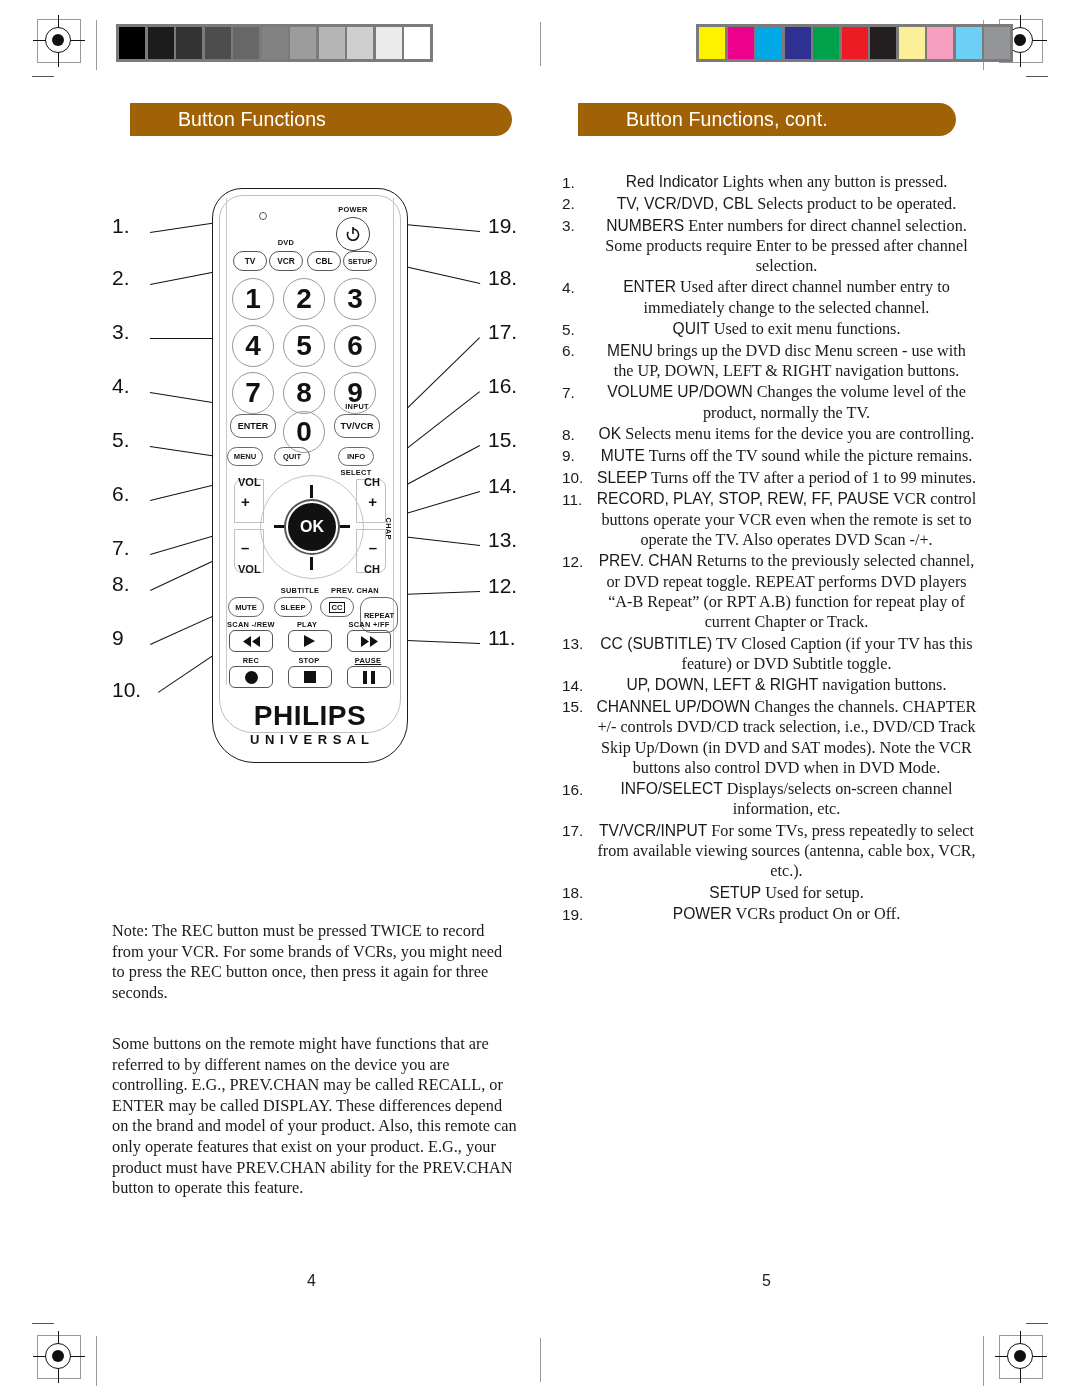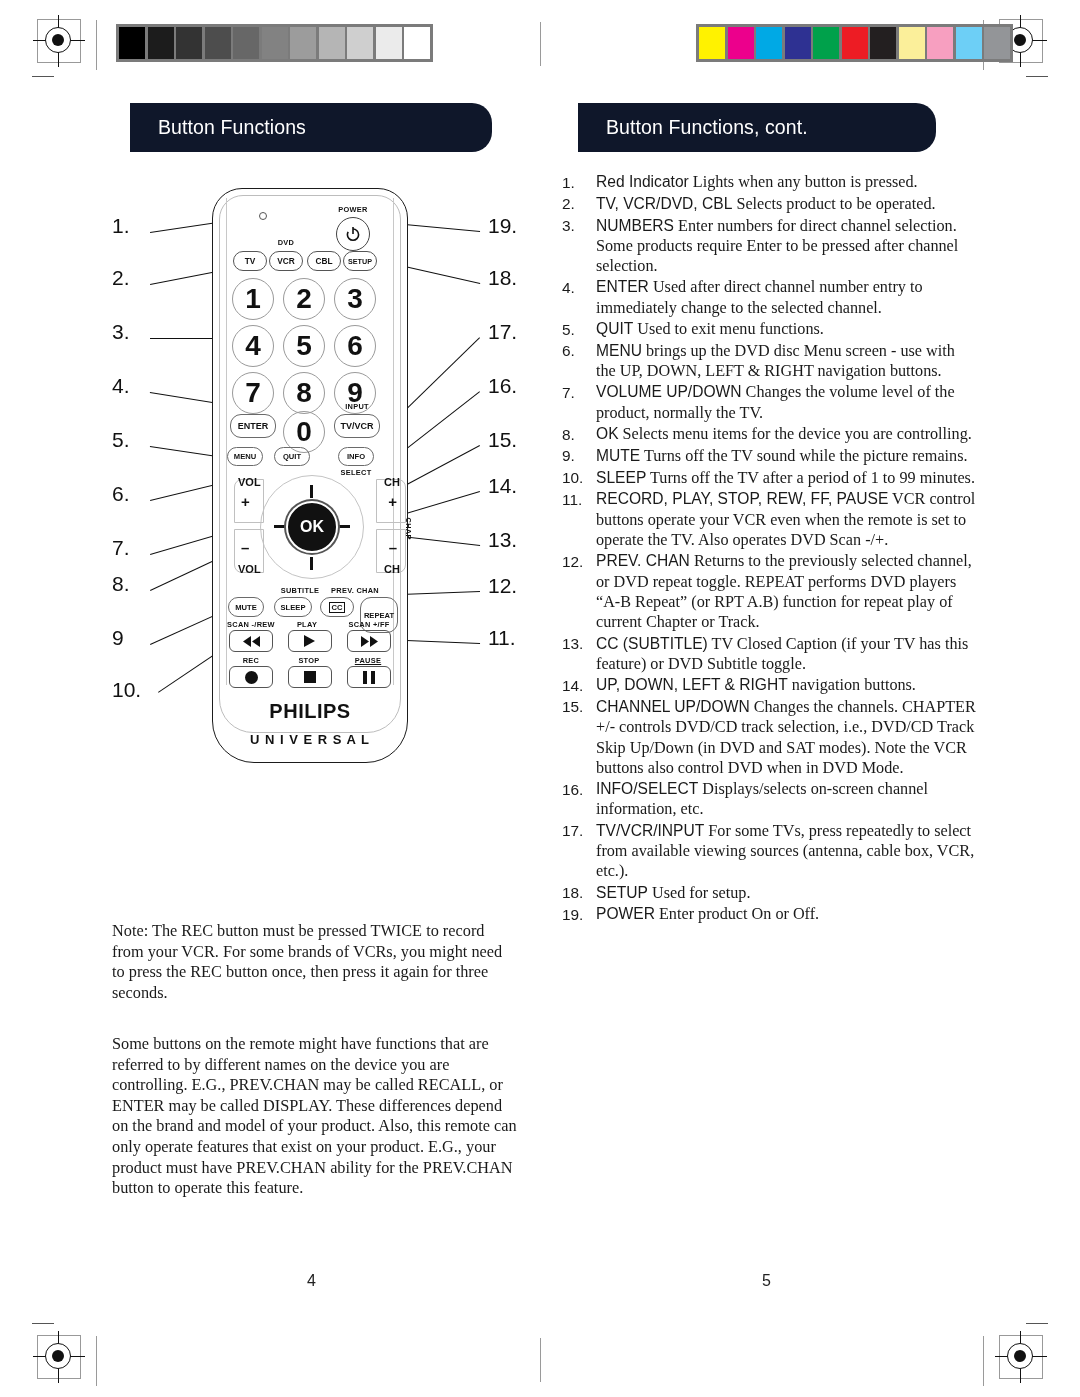--- a/index.html
+++ b/index.html
@@ -18,31 +18,31 @@
       border:0.8px solid #999;box-sizing:border-box;}
 
   .tick{position:absolute;background:#555;}
 
   
   .barwrap{position:absolute;display:flex;padding:3px;background:#7b7b7b;box-sizing:border-box;}
   .swatch{width:26px;height:32px;margin-right:2.5px;}
   .swatch:last-child{margin-right:0;}
 
   
-  .banner{position:absolute;height:49px;background:#0f172a;
-     border-radius:0 20px 20px 0;display:flex;align-items:center;}
+  .banner{position:absolute;height:33px;background:#a16207;
+     border-radius:0 20px 20px 0;display:flex;align-items:center;padding-left:20px;}
   .banner span{color:#fff;font-family:"Liberation Sans",sans-serif;
      font-size:19.5px;letter-spacing:.1px;padding-left:28px;}
 
   
   .rightcol{position:absolute;left:562px;top:172px;width:415px;}
   .item{display:flex;margin-bottom:1px;line-height:20.3px;font-size:16.2px;}
   .num{width:34px;flex:none;font-family:"Liberation Sans",sans-serif;font-size:15.4px;
        padding-top:.5px;}
-  .txt{flex:1;text-align:left;}
+  .txt{flex:1;text-align:center;}
   .bt{font-family:"Liberation Sans",sans-serif;font-size:15.6px;}
 
   
   .note{position:absolute;left:112px;width:406px;font-size:16.3px;line-height:20.6px;}
 
   
   .call{position:absolute;font-family:"Liberation Sans",sans-serif;font-size:21px;color:#111;}
 
   
   .lead{position:absolute;height:0;border-top:1.7px solid #111;transform-origin:0 0;}
@@ -78,21 +78,21 @@
         border:1.2px solid #9a9a9a;box-sizing:border-box;
         display:flex;align-items:center;justify-content:center;
         font-family:"Liberation Sans",sans-serif;font-size:28px;font-weight:bold;color:#111;}
 
   .oval{position:absolute;width:40px;height:21px;border-radius:11px;
         border:1.3px solid #6a6a6a;box-sizing:border-box;
         display:flex;align-items:center;justify-content:center;
         font-family:"Liberation Sans",sans-serif;font-size:7.6px;font-weight:bold;color:#111;}
   .oval.big{width:46px;height:24px;font-size:9px;}
 
-  .navbox{position:absolute;left:22px;top:283px;width:172px;height:112px;}
+  .navbox{position:absolute;left:22px;top:283px;width:152px;height:112px;}
   .ring{position:absolute;left:26px;top:4px;width:104px;height:104px;border-radius:50%;
         border:1.3px solid #c4c4c4;box-sizing:border-box;}
   .okout{position:absolute;left:52px;top:30px;width:52px;height:52px;border-radius:50%;
         background:#111;border:2.5px solid #fff;box-sizing:border-box;
         box-shadow:0 0 0 2px #555;}
   .okt{position:absolute;left:0;top:0;width:100%;height:100%;display:flex;
        align-items:center;justify-content:center;color:#fff;
        font-family:"Liberation Sans",sans-serif;font-size:16px;font-weight:bold;}
   .vkey{position:absolute;width:30px;height:44px;border:1.2px solid #c0c0c0;box-sizing:border-box;}
   .navlbl{position:absolute;font-family:"Liberation Sans",sans-serif;font-size:11px;
@@ -341,21 +341,21 @@
   <div class="trans" style="left:76px;top:478px;">
     <span style="width:12px;height:12px;background:#111;display:block;"></span>
   </div>
   <div class="trans" style="left:135px;top:478px;">
     <span style="display:flex;gap:3.5px;">
       <i style="width:4.5px;height:13px;background:#111;display:block;"></i>
       <i style="width:4.5px;height:13px;background:#111;display:block;"></i>
     </span>
   </div>
 
-  <div class="philips" style="top:512px;font-size:20px;letter-spacing:.5px;">PHILIPS</div>
+  <div class="philips" style="top:512px;font-size:28px;letter-spacing:.5px;">PHILIPS</div>
   <div class="philips" style="top:544px;font-size:13px;letter-spacing:1px;">U N I V E R S A L</div>
 </div>
 
 <div class="note" style="top:921px;">Note: The REC button must be pressed TWICE to record from your VCR. For some brands of VCRs, you might need to press the REC button once, then press it again for three seconds.</div>
 <div class="note" style="top:1034px;">Some buttons on the remote might have functions that are referred to by different names on the device you are controlling. E.G., PREV.CHAN may be called RECALL, or ENTER may be called DISPLAY. These differences depend on the brand and model of your product. Also, this remote can only operate features that exist on your product. E.G., your product must have PREV.CHAN ability for the PREV.CHAN button to operate this feature.</div>
 
 <div class="rightcol" id="fnList">
     <div class="item">
       <div class="num">1.</div>
       <div class="txt"><span class="bt">Red Indicator</span><span> Lights when any button is pressed.</span></div>
@@ -423,18 +423,18 @@
     <div class="item">
       <div class="num">17.</div>
       <div class="txt"><span class="bt">TV/VCR/INPUT</span><span> For some TVs, press repeatedly to select from available viewing sources (antenna, cable box, VCR, etc.).</span></div>
     </div>
     <div class="item">
       <div class="num">18.</div>
       <div class="txt"><span class="bt">SETUP</span><span> Used for setup.</span></div>
     </div>
     <div class="item">
       <div class="num">19.</div>
-      <div class="txt"><span class="bt">POWER</span><span> Enter product On or Off.</span></div>
+      <div class="txt"><span class="bt">POWER</span><span> VCRs product On or Off.</span></div>
     </div>
   </div>
 
 <div class="pgno" style="left:307px;top:1272px;">4</div>
 <div class="pgno" style="left:762px;top:1272px;">5</div>
 
 </body></html>

